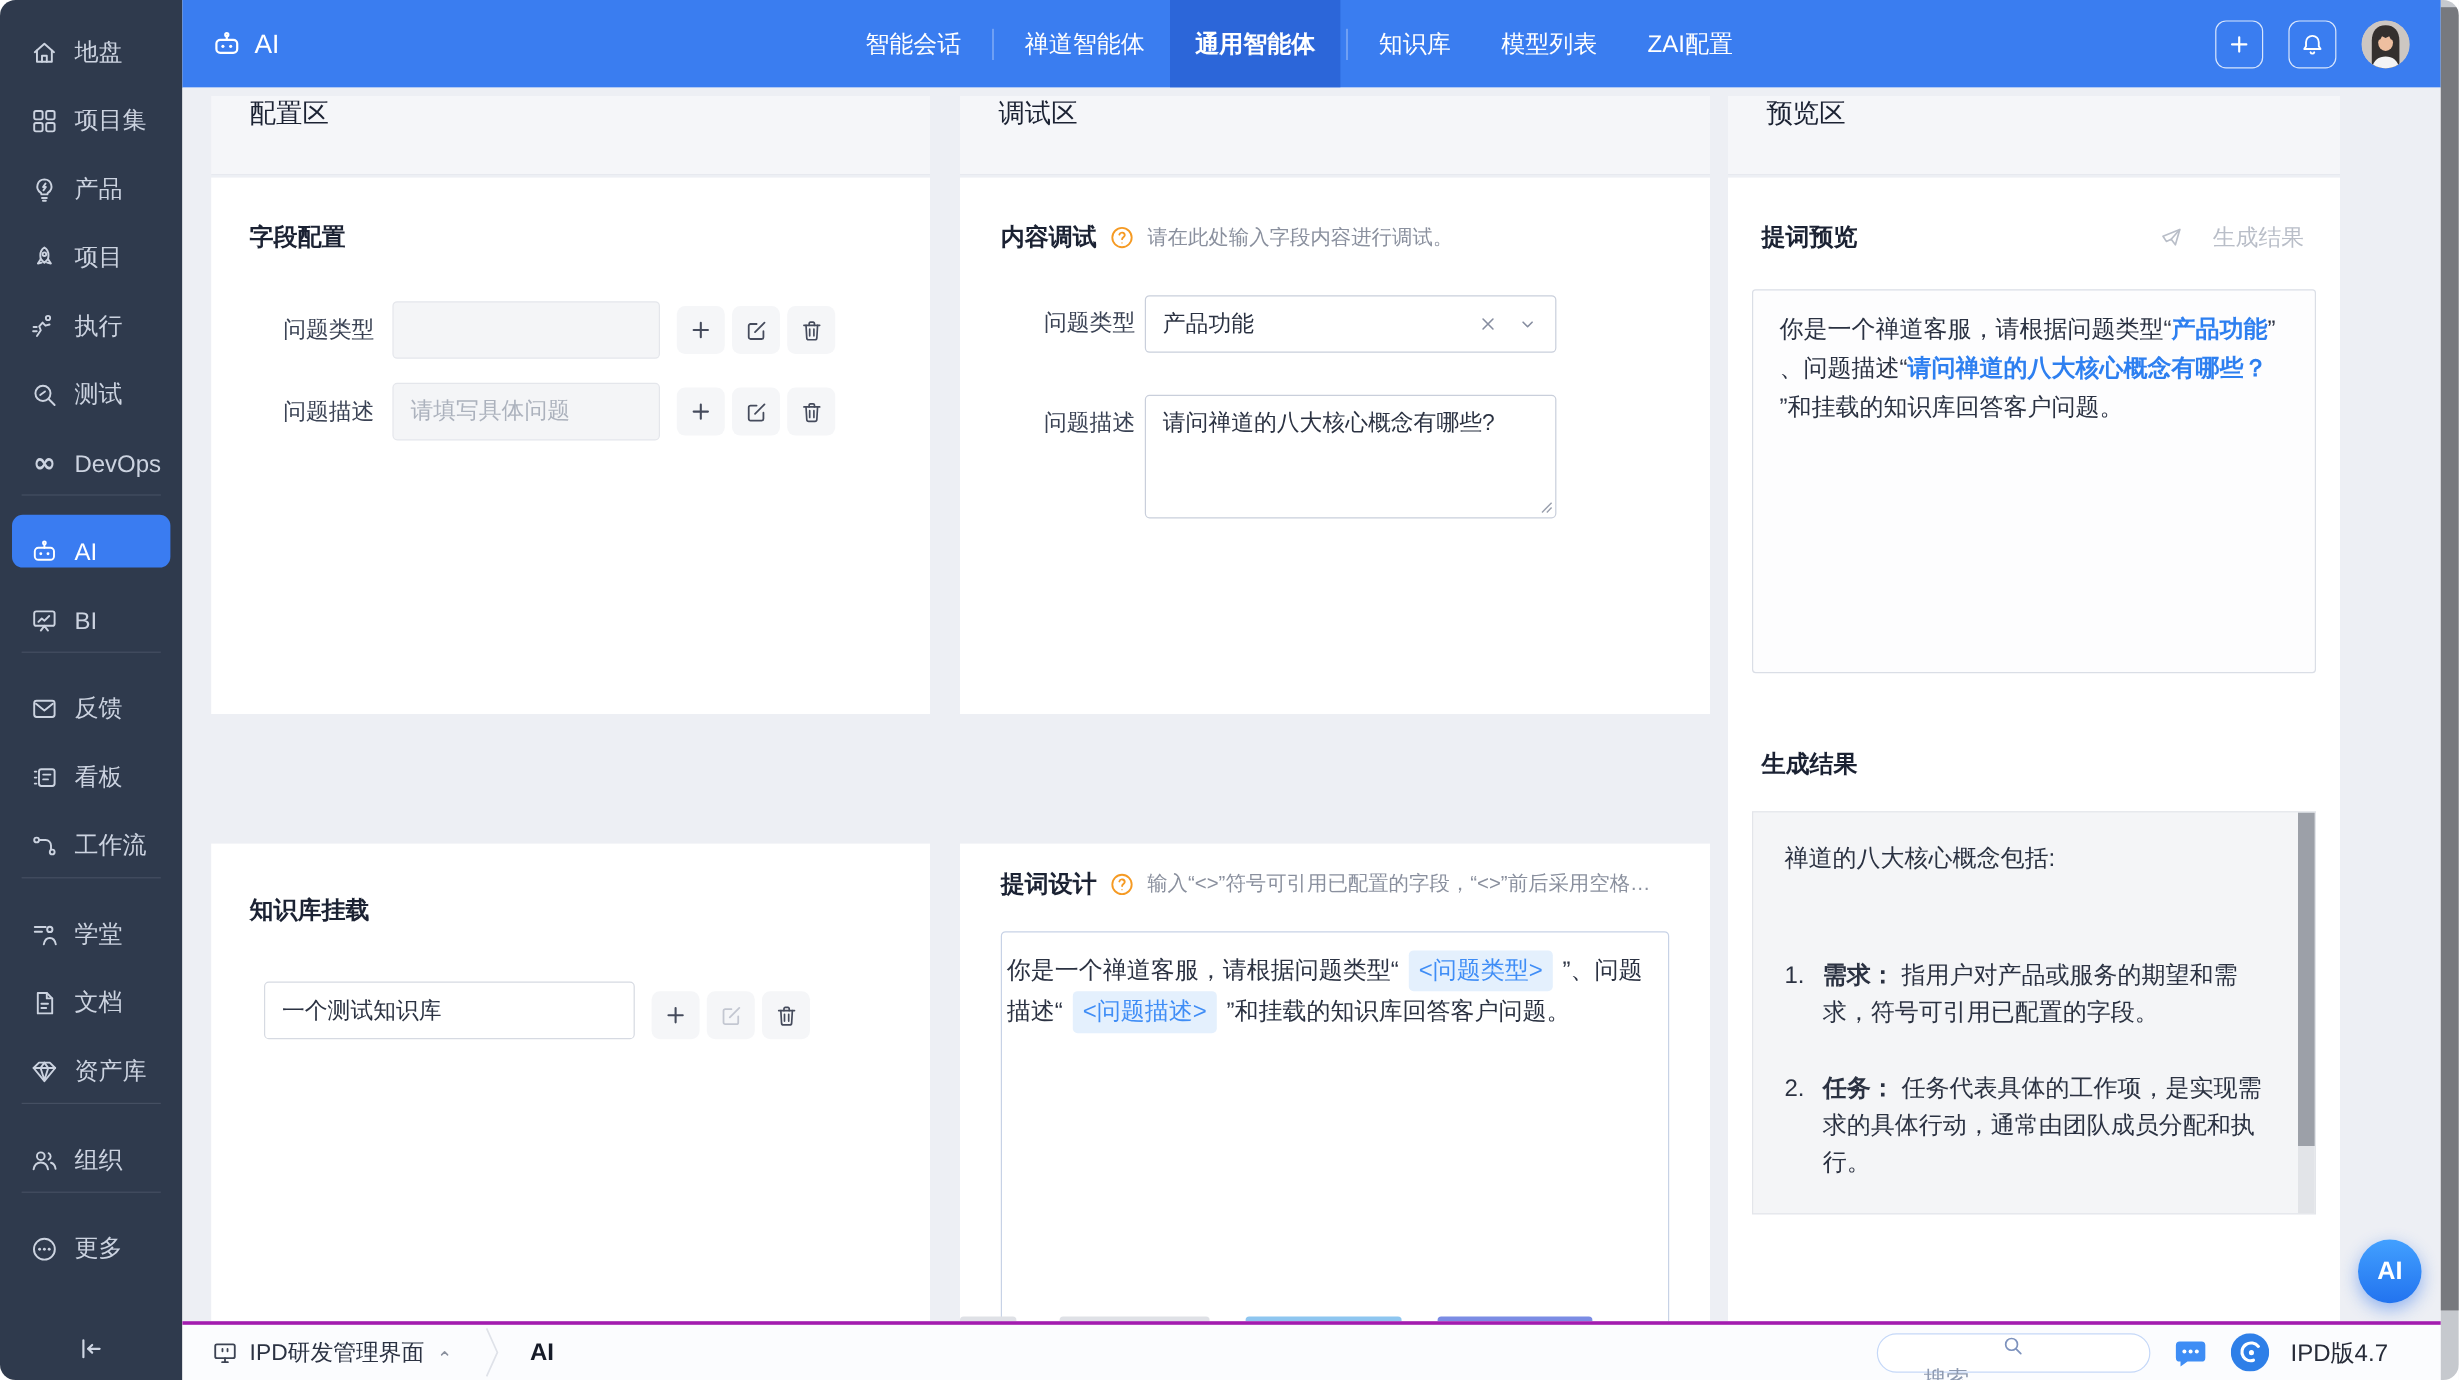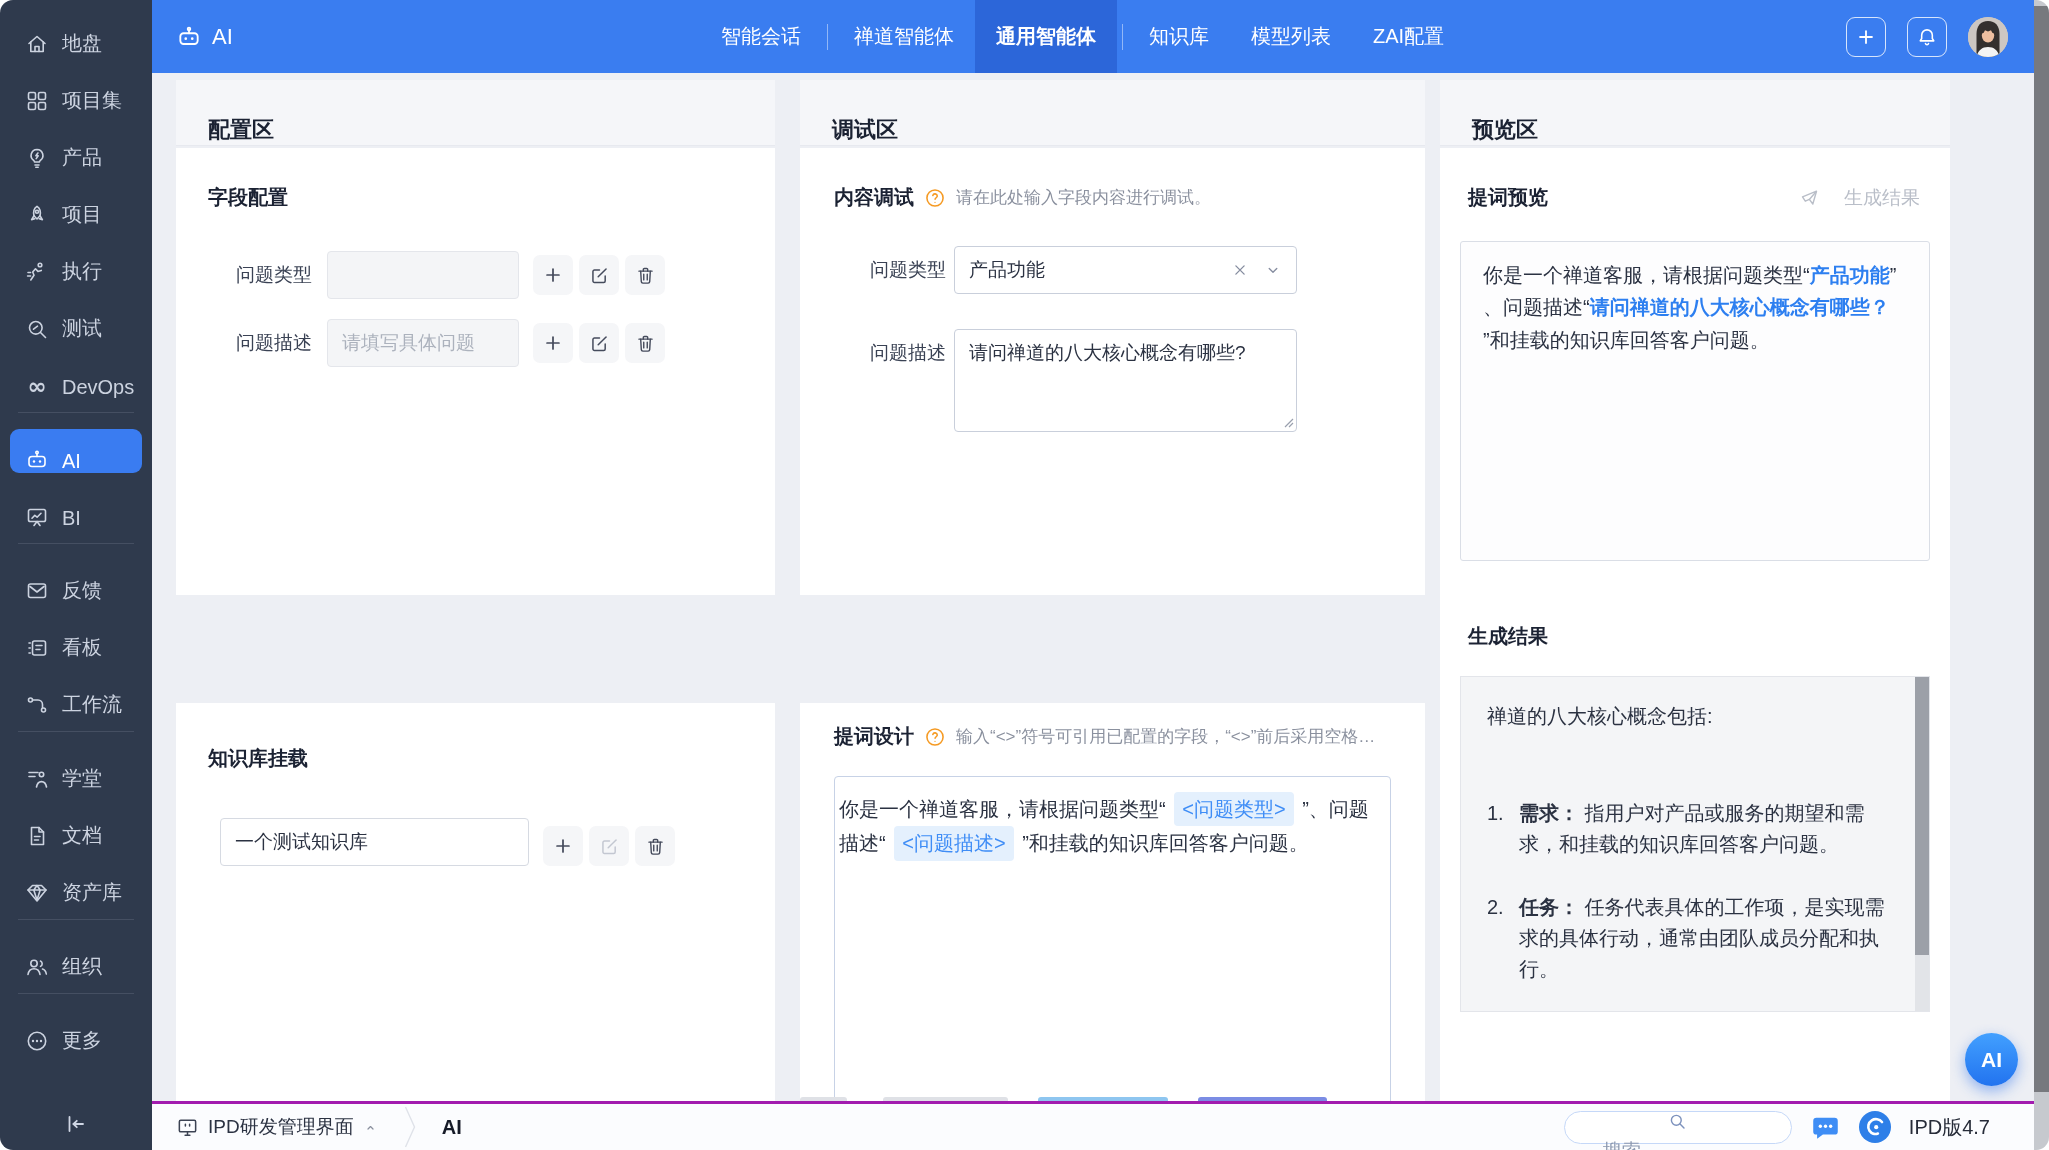--- a/index.html
+++ b/index.html
@@ -26,34 +26,34 @@
   .side-item .icon { display:flex; align-items:center; justify-content:center; width:26px; height:26px; }
   .side-divider { height:1px; background:#454f62; margin:3px 18px 16px; }
   .side-footer { position:absolute; bottom:0; left:0; right:0; height:52px; display:flex; align-items:center; justify-content:center; color:#cfd6e4; }
 
   
   .content { position:absolute; left:152px; top:73px; right:15px; bottom:49px; background:#edeff4; }
   .col { position:absolute; top:7px; bottom:0; }
   #col-config  { left:24px;   width:599px; }
   #col-debug   { left:648px;  width:625px; }
   #col-preview { left:1288px; width:510px; }
-  .col-header { height:66px; background:#f5f6f9; border-bottom:1px solid #e7e9ef; display:flex; align-items:flex-end; padding:0 32px; font-size:22px; font-weight:bold; color:#1b2233; }
+  .col-header { height:66px; background:#f5f6f9; border-bottom:1px solid #e7e9ef; display:flex; align-items:flex-start; padding:0 32px; font-size:22px; font-weight:normal; color:#1b2233; }
   .panel { position:absolute; left:0; right:0; background:#fff; }
   .panel.p1 { top:68px; height:447px; }
   .panel.p2 { top:623px; bottom:0; }
   .panel.p-full { top:68px; bottom:0; }
   .section-title { font-size:20px; font-weight:bold; color:#1b2233; }
 
   
   .pad-c1a { padding:36px 32px; }
   .pad-c1b { padding:42px 32px; }
   .rows { margin-top:40px; display:flex; flex-direction:column; gap:20px; }
   .frow { display:flex; align-items:center; }
   .flabel { width:104px; text-align:right; margin-right:15px; font-size:19px; color:#3a4254; flex:none; }
-  .finput { width:192px; height:48px; background:#f4f5f7; border:1px solid #e4e6eb; border-radius:4px; padding:0 14px; font-size:19px; color:#2b3242; outline:none; }
+  .finput { width:223px; height:48px; background:#f4f5f7; border:1px solid #e4e6eb; border-radius:4px; padding:0 14px; font-size:19px; color:#2b3242; outline:none; }
   .finput::placeholder { color:#acb2bd; }
   .icon-tile { width:40px; height:40px; margin-left:6px; background:#f5f6f8; border:none; border-radius:7px; display:flex; align-items:center; justify-content:center; color:#454b5c; cursor:pointer; flex:none; }
   .icon-tile.first { margin-left:14px; }
   .icon-tile.disabled { color:#c3c7d1; }
   .kb-row { margin-top:46px; display:flex; align-items:flex-end; }
   .kb-input { margin-left:12px; width:309px; height:48px; background:#fff; border:1px solid #d6dae2; border-radius:4px; padding:0 14px; font-size:19px; color:#2b3242; outline:none; }
 
   
   .pad-c2a { padding:36px 34px; }
   .pad-c2b { padding:20px 34px; }
@@ -528,21 +528,21 @@
                 </svg>
               </span>
             <span>生成结果</span>
           </button>
         </div>
         <div class="preview-box" id="previewText">你是一个禅道客服，请根据问题类型“<span class="hl">产品功能</span>” 、问题描述“<span class="hl">请问禅道的八大核心概念有哪些？ </span>”和挂载的知识库回答客户问题。</div>
         <div class="section-title result-title">生成结果</div>
         <div class="result-box">
           <div class="result-intro">禅道的八大核心概念包括:</div>
           <div id="resultList">
-              <div class="result-item"><span class="num">1.</span><span class="term">需求：</span><span> 指用户对产品或服务的期望和需求，和挂载的知识库回答客户问题。</span></div>
+              <div class="result-item"><span class="num">1.</span><span class="term">需求：</span><span> 指用户对产品或服务的期望和需求，符号可引用已配置的字段。</span></div>
               <div class="result-item"><span class="num">2.</span><span class="term">任务：</span><span> 任务代表具体的工作项，是实现需求的具体行动，通常由团队成员分配和执行。</span></div>
             </div>
           <div class="result-scroll">
               <div class="result-thumb"></div>
             </div>
         </div>
       </div>
     </section>
   </main>
 

